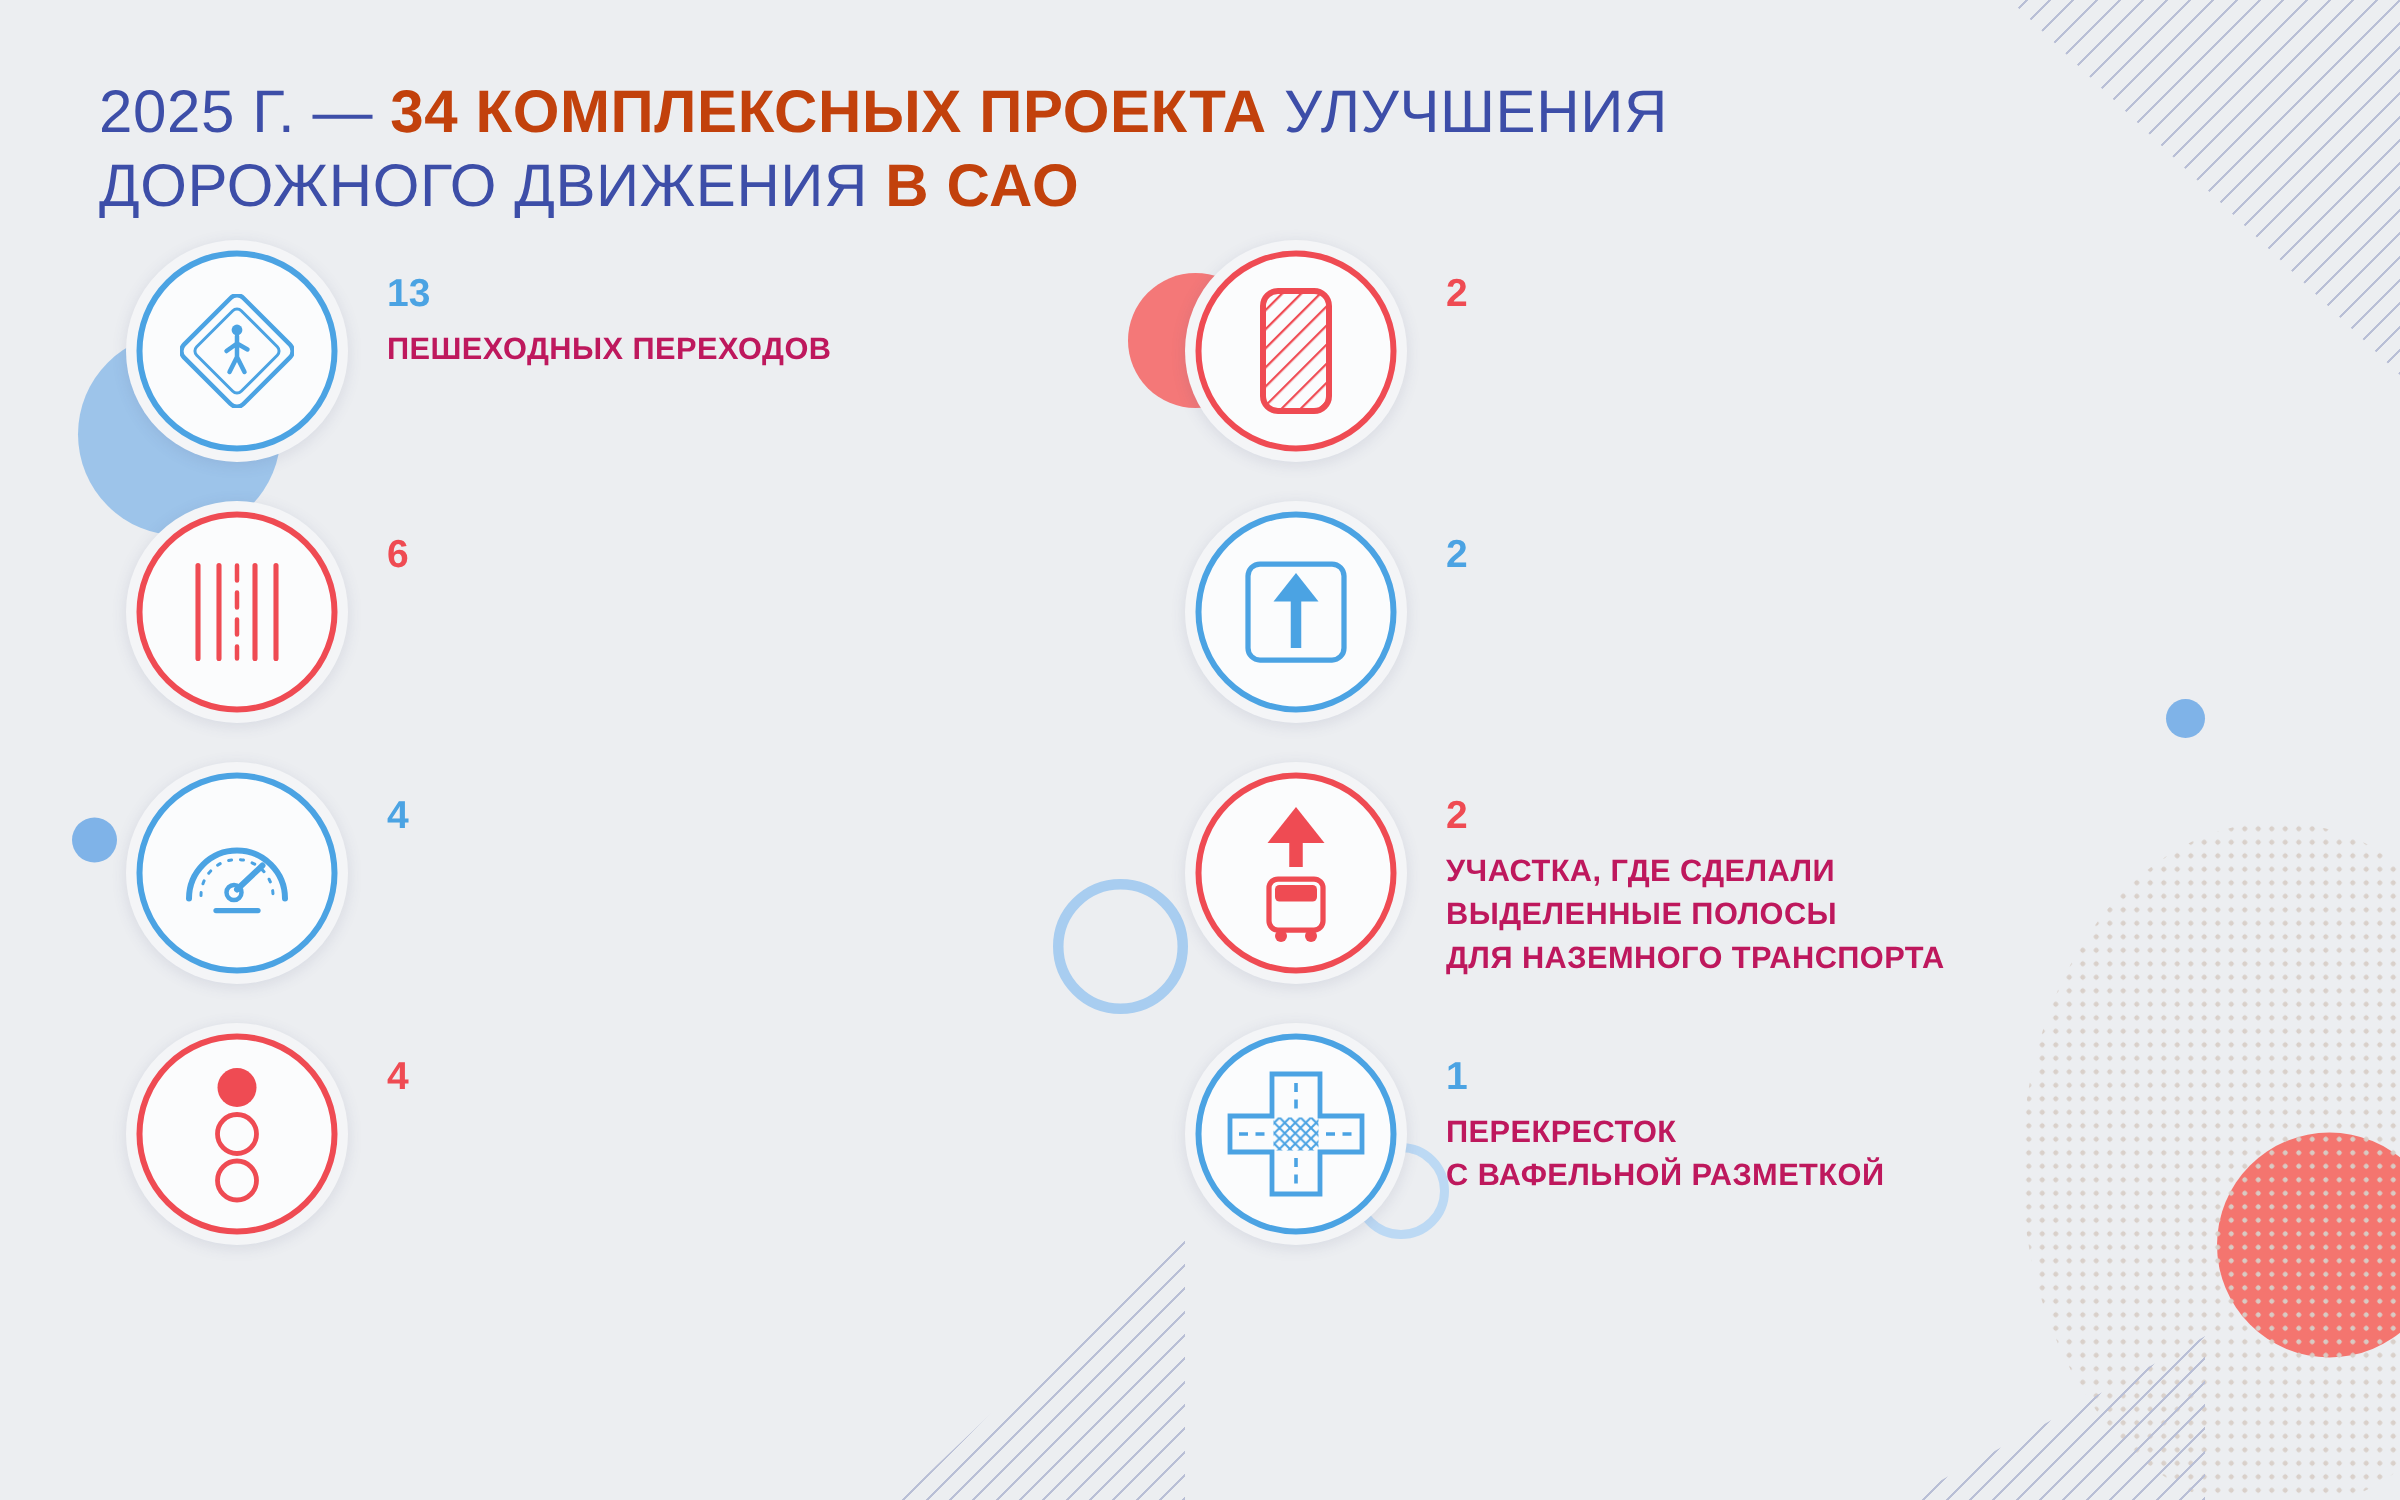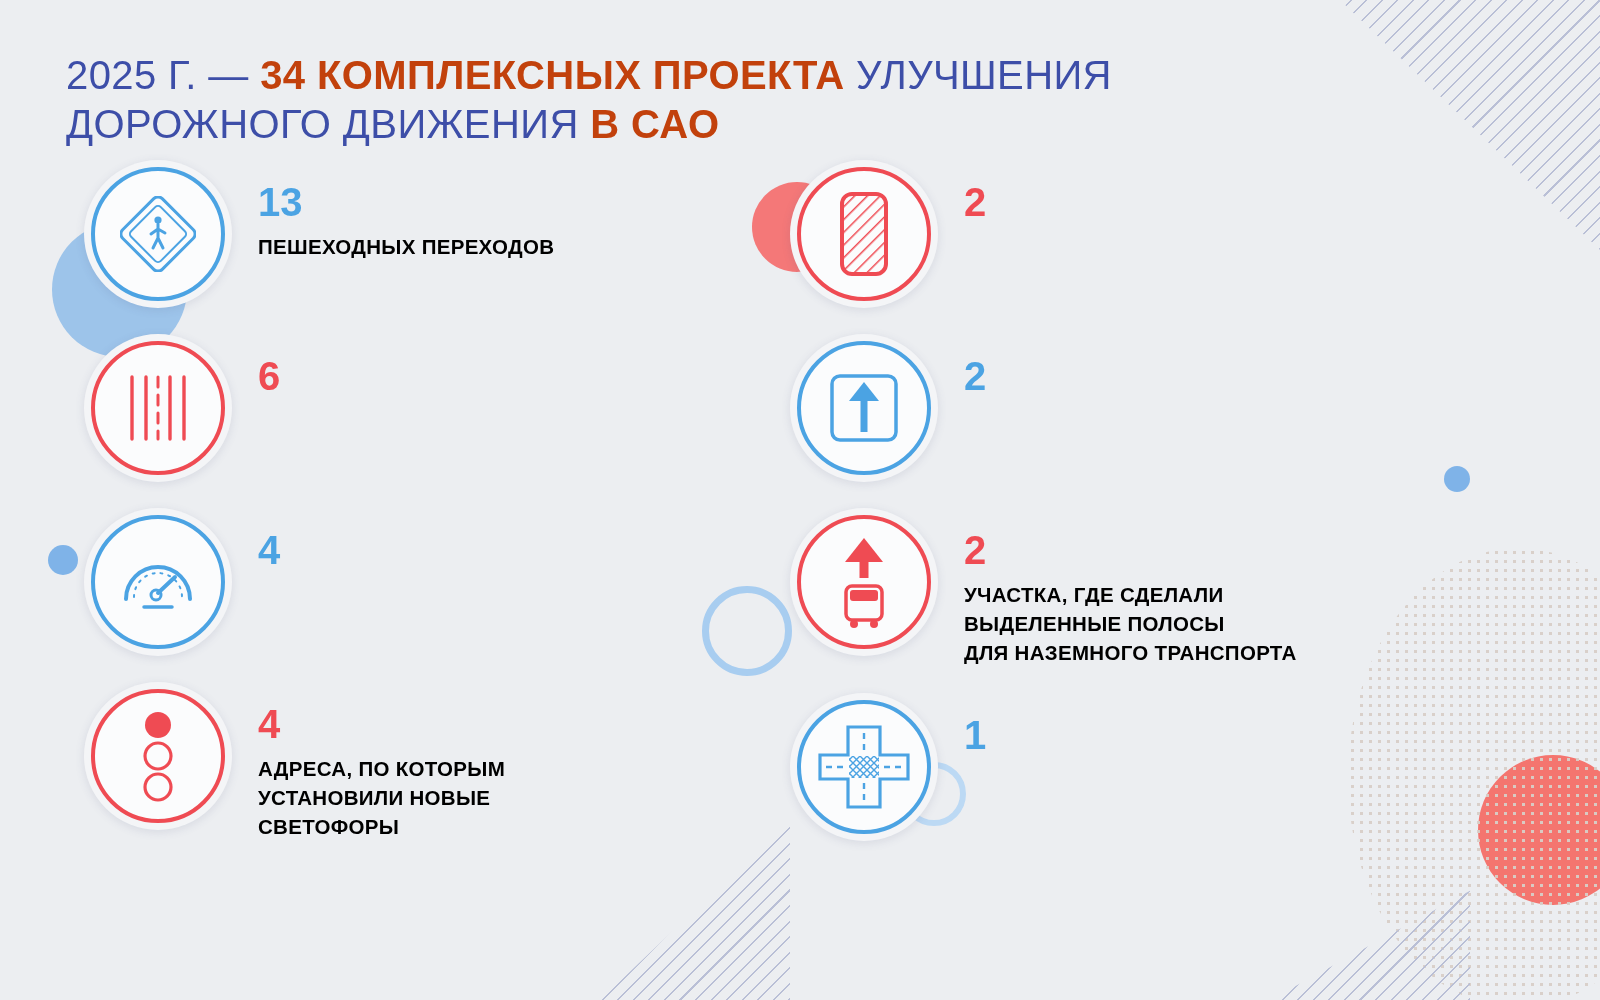--- a/index.html
+++ b/index.html
@@ -150,33 +150,33 @@
     align-items: center;
     justify-content: center;
   }
   .badge-inner.red { border-color: #ef4b53; }
 
   .text-block {
     padding-left: 26px;
     padding-top: 22px;
   }
   .num {
-    font-size: 40px;
+    font-size: 26px;
     font-weight: 700;
     line-height: 1;
     color: #4ba3e3;
     margin-bottom: 10px;
   }
   .num.red { color: #ef4b53; }
   .caption {
     font-size: 20.5px;
     font-weight: 700;
     line-height: 1.42;
     letter-spacing: 0.3px;
-    color: #000000;
+    color: #be185d;
     text-transform: uppercase;
     white-space: pre-line;
   }
 </style>
 </head>
 <body>
 
 <div class="bg-layer">
   <div class="circle dot-blue-big"></div>
   <div class="circle dot-red-big"></div>
@@ -248,23 +248,20 @@
       <div class="badge-inner red">
         <svg width="46" height="96" viewBox="0 0 46 96">
           <circle cx="23" cy="17" r="13" fill="#ef4b53"></circle>
           <circle cx="23" cy="48" r="13" fill="none" stroke="#ef4b53" stroke-width="3.2"></circle>
           <circle cx="23" cy="79" r="13" fill="none" stroke="#ef4b53" stroke-width="3.2"></circle>
         </svg>
       </div>
     </div>
     <div class="text-block">
       <div class="num red">4</div>
-      <div class="caption">Адреса, по которым
-установили новые
-светофоры</div>
     </div>
   </div>
 
 </div>
 
 <div class="col col-right">
 
   <div class="item" style="margin-bottom:26px;">
     <div class="badge">
       <div class="badge-inner red">
@@ -330,16 +327,18 @@
           </defs>
           <path d="M2 34 H30 V6 H62 V34 H90 V58 H62 V86 H30 V58 H2 Z" fill="none" stroke="#4ba3e3" stroke-width="3.2"></path>
           <rect x="31" y="35" width="30" height="22" fill="url(#waffle)"></rect>
           <path d="M8 46 H26 M66 46 H84" stroke="#4ba3e3" stroke-width="2.4" stroke-dasharray="6 5"></path>
           <path d="M46 12 V30 M46 62 V80" stroke="#4ba3e3" stroke-width="2.4" stroke-dasharray="6 5"></path>
         </svg>
       </div>
     </div>
     <div class="text-block">
       <div class="num">1</div>
+      <div class="caption">Перекресток
+с вафельной разметкой</div>
     </div>
   </div>
 
 </div>
 
 </body></html>

